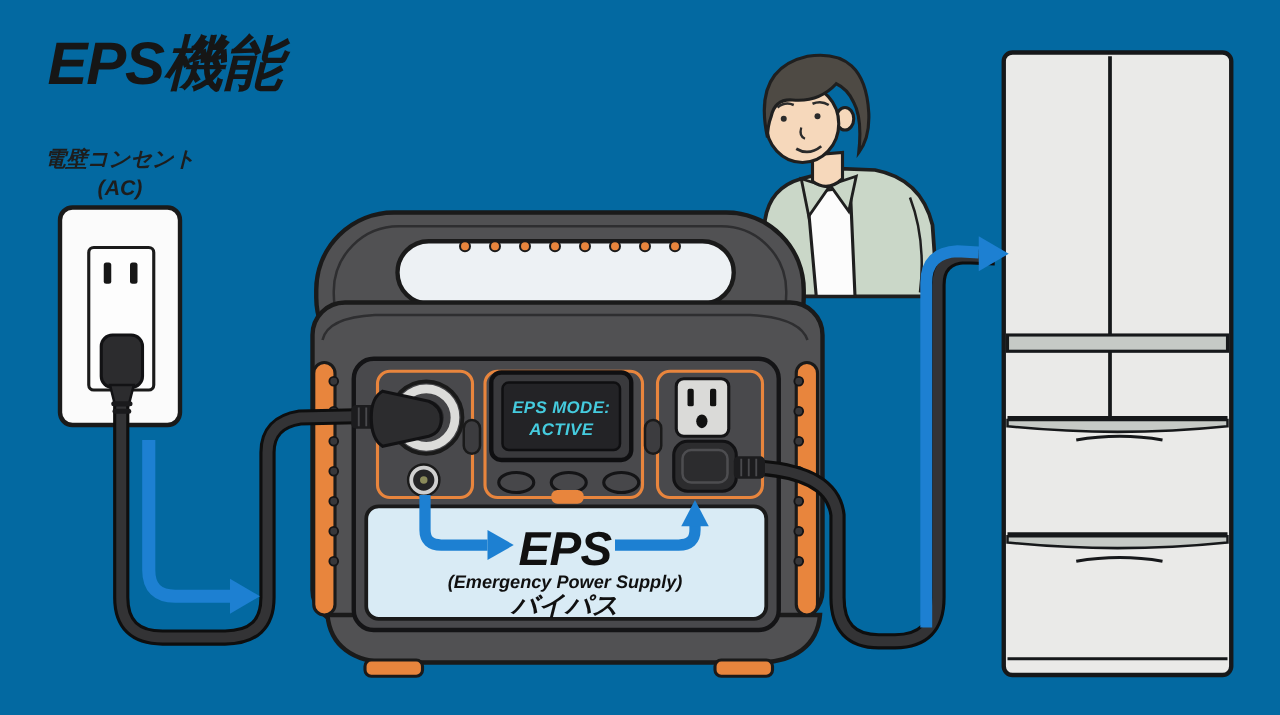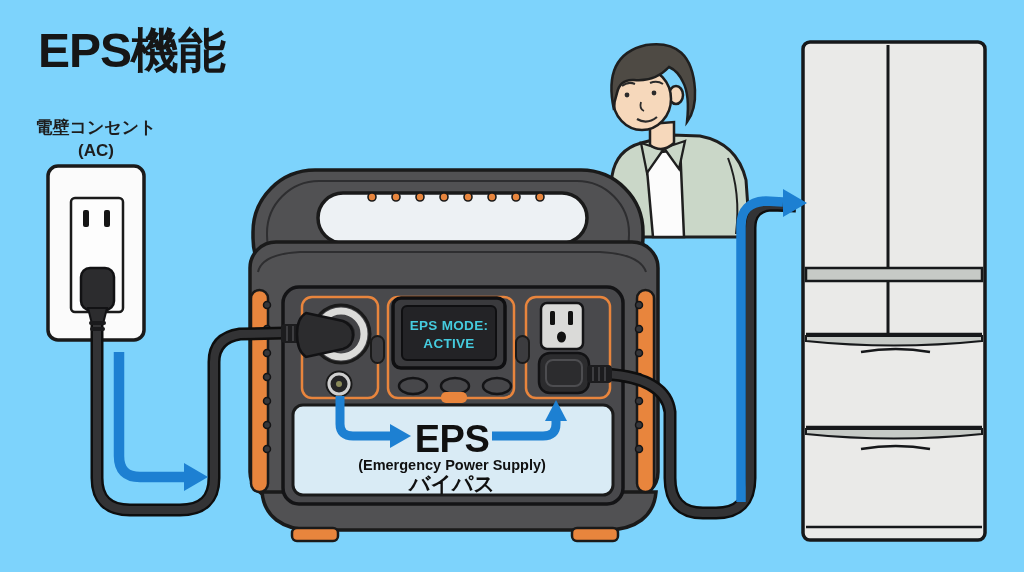--- a/index.html
+++ b/index.html
@@ -1,19 +1,20 @@
 <!DOCTYPE html>
 <html><head>
 <meta charset="utf-8">
 <style>
   html,body{margin:0;padding:0;background:#dfe5e9;}
   .stage{
     position:relative;width:1024px;height:572px;overflow:hidden;
-    background:#7dd3fc;
+    background:#0369a1;
     font-family:"Liberation Sans","DejaVu Sans",sans-serif;
+    font-style:italic;
   }
   svg{position:absolute;left:0;top:0;}
   text{font-family:"Liberation Sans","DejaVu Sans",sans-serif;}
   .title-text{font-size:48px;font-weight:800;fill:#161616;letter-spacing:-1px;}
   .wall-label{font-size:17px;font-weight:700;fill:#1d1d1d;}
   .display-text{font-size:13.5px;font-weight:700;fill:#45cbde;letter-spacing:.3px;}
   .eps-heading{font-size:38px;font-weight:800;fill:#101010;letter-spacing:-.5px;}
   .eps-sub{font-size:14.5px;font-weight:700;fill:#101010;}
   .eps-mode{font-size:21px;font-weight:700;fill:#101010;}
 </style>

